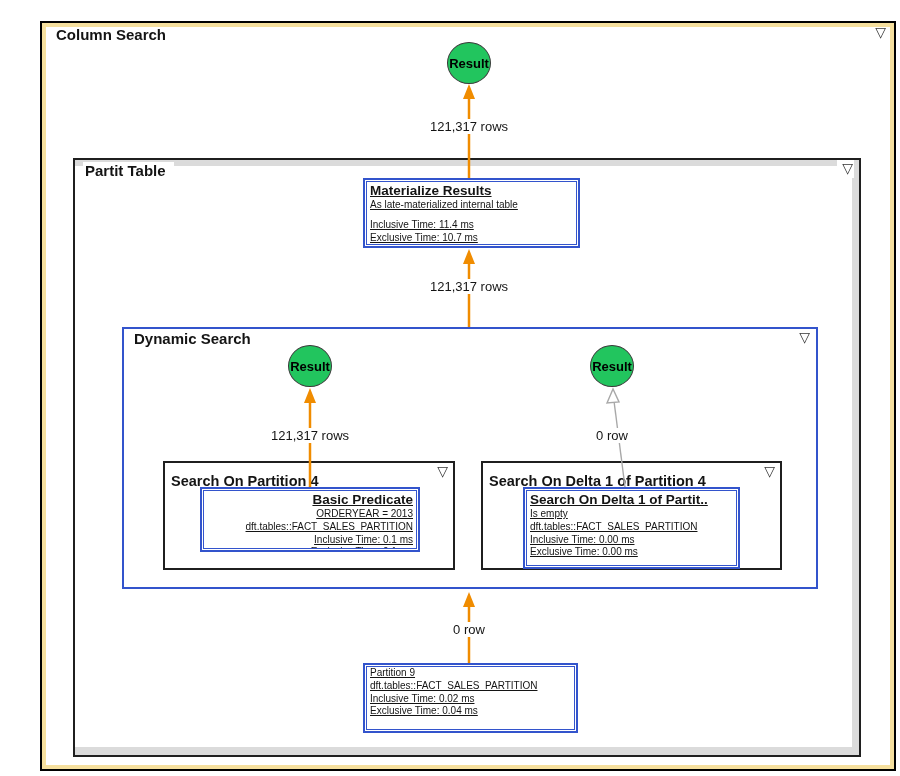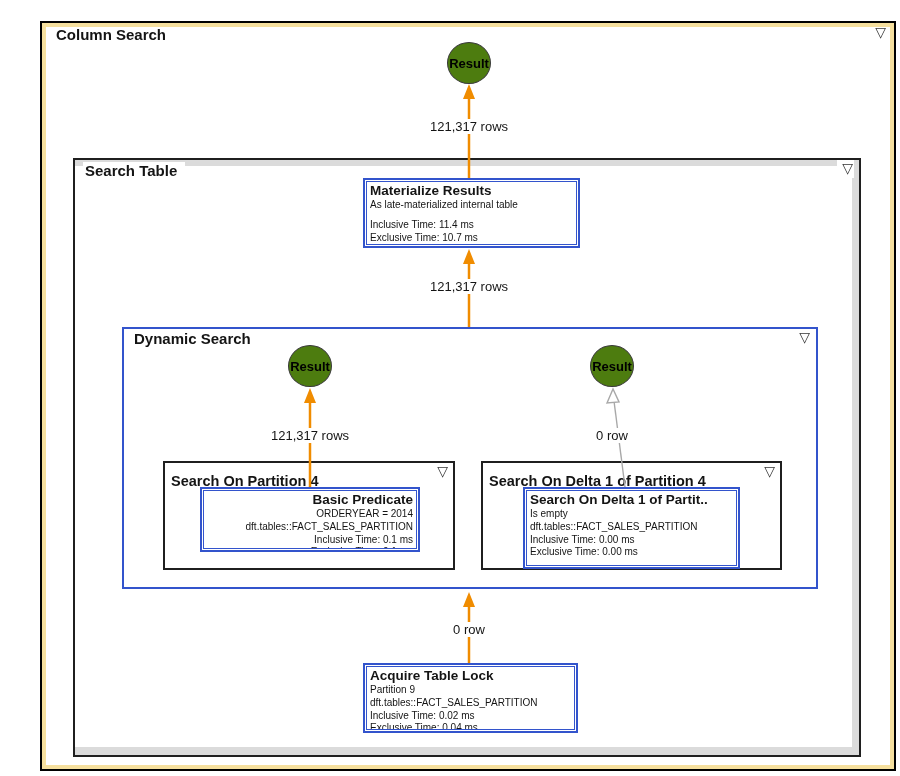--- a/index.html
+++ b/index.html
@@ -38,29 +38,29 @@
   #dynamic-search{
     left:122px;top:327px;width:696px;height:262px;
     border:2px solid var(--blue);
   }
   .subgroup{position:absolute;box-sizing:border-box;background:#fff;border:2px solid #1f1f1f;z-index:2;}
   .subgroup .group-title{left:4px;top:1px;font-size:14.5px;padding:0 4px 1px 2px;margin-top:9px;}
   .subgroup .collapse{right:4px;top:0;}
   #search-on-partition{left:163px;top:461px;width:292px;height:109px;}
   #search-on-delta{left:481px;top:461px;width:301px;height:109px;}
 
-  .node{position:absolute;box-sizing:border-box;background:#fff;border:2px solid var(--blue);padding:1px;z-index:4;}
+  .node{position:absolute;box-sizing:border-box;background:#fff;border:2px solid var(--blue);padding:1px;z-index:4;text-decoration:underline;}
   .node-inner{box-sizing:border-box;height:100%;border:1px solid var(--blue);padding:0px 3px;overflow:hidden;}
   .node-title{font-weight:bold;font-size:13.5px;line-height:17px;white-space:nowrap;}
   .node-line{font-size:10px;line-height:12.8px;white-space:nowrap;}
   .node-line.gap{margin-top:7px;}
 
   .result{
     position:absolute;width:44px;height:42px;border-radius:50%;
-    background:#4d7c0f;border:1.5px solid #3A3A3A;box-sizing:border-box;
+    background:#22c55e;border:1.5px solid #3A3A3A;box-sizing:border-box;
     display:flex;align-items:center;justify-content:center;
     font-weight:bold;font-size:13px;color:#000;overflow:hidden;z-index:6;
   }
   #result-top{left:447px;top:42px;}
   #result-left{left:288px;top:345px;}
   #result-right{left:590px;top:345px;}
 
   .edges{position:absolute;left:0;top:0;width:900px;height:776px;z-index:5;pointer-events:none;}
   .edge-o{stroke:var(--orange);stroke-width:2.5;fill:none;}
   .head-o{fill:var(--orange);stroke:none;}
@@ -76,21 +76,21 @@
 <body>
 
 <div class="canvas">
 
   <div class="group" id="column-search">
     <div class="group-title">Column Search</div>
     <div class="collapse">▽</div>
   </div>
 
   <div class="group" id="search-table">
-    <div class="group-title">Search Table</div>
+    <div class="group-title">Partit Table</div>
     <div class="collapse">▽</div>
   </div>
 
   <div class="group" id="dynamic-search">
     <div class="group-title" style="top:1px;">Dynamic Search</div>
     <div class="collapse">▽</div>
   </div>
 
   <div class="subgroup" id="search-on-partition">
     <div class="group-title">Search On Partition 4</div>
@@ -106,40 +106,39 @@
       <div class="node-title">Materialize Results</div>
       <div class="node-line">As late-materialized internal table</div>
       <div class="node-line gap">Inclusive Time: 11.4 ms</div>
       <div class="node-line">Exclusive Time: 10.7 ms</div>
     </div>
   </div>
 
   <div class="node" style="left:200px;top:487px;width:220px;height:65px;text-align:right;">
     <div class="node-inner">
       <div class="node-title">Basic Predicate</div>
-      <div class="node-line">ORDERYEAR = 2014</div>
+      <div class="node-line">ORDERYEAR = 2013</div>
       <div class="node-line">dft.tables::FACT_SALES_PARTITION</div>
       <div class="node-line">Inclusive Time: 0.1 ms</div>
       <div class="node-line">Exclusive Time: 0.1 ms</div>
     </div>
   </div>
 
   <div class="node" style="left:523px;top:487px;width:217px;height:82px;">
     <div class="node-inner">
       <div class="node-title">Search On Delta 1 of Partit..</div>
       <div class="node-line">Is empty</div>
       <div class="node-line">dft.tables::FACT_SALES_PARTITION</div>
       <div class="node-line">Inclusive Time: 0.00 ms</div>
       <div class="node-line">Exclusive Time: 0.00 ms</div>
     </div>
   </div>
 
   <div class="node" style="left:363px;top:663px;width:215px;height:70px;">
     <div class="node-inner">
-      <div class="node-title">Acquire Table Lock</div>
       <div class="node-line">Partition 9</div>
       <div class="node-line">dft.tables::FACT_SALES_PARTITION</div>
       <div class="node-line">Inclusive Time: 0.02 ms</div>
       <div class="node-line">Exclusive Time: 0.04 ms</div>
     </div>
   </div>
 
   <svg class="edges" viewBox="0 0 900 776" xmlns="http://www.w3.org/2000/svg">
     <g>
       <line class="edge-o" x1="469" y1="178" x2="469" y2="96"></line>

